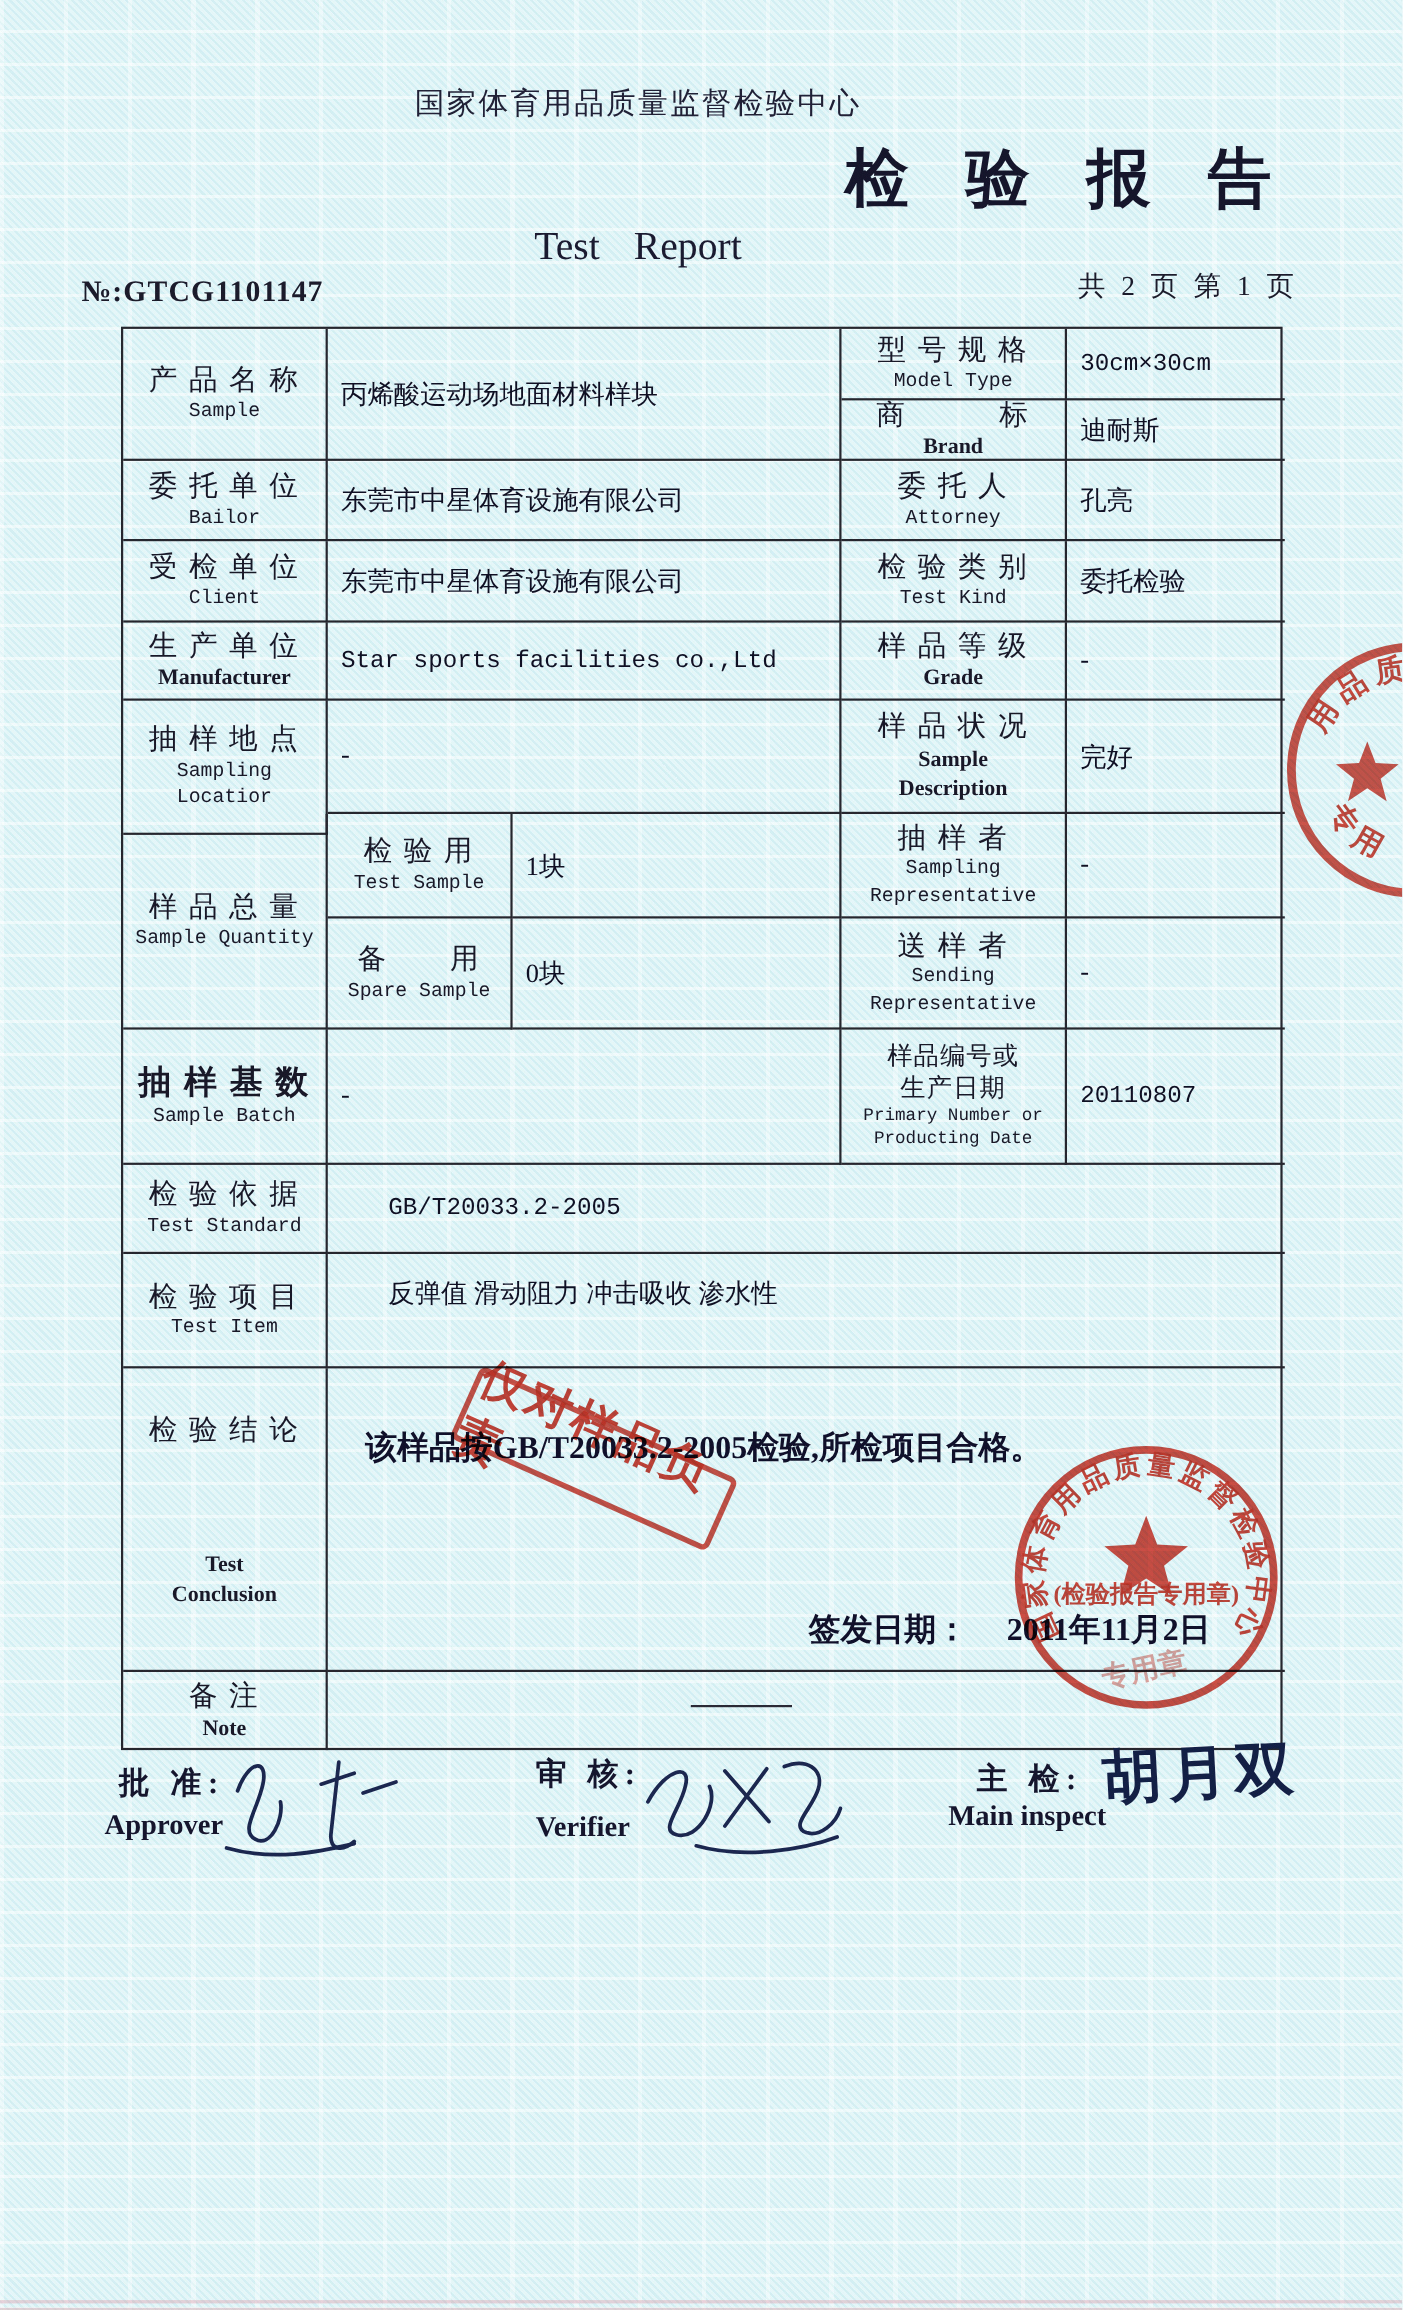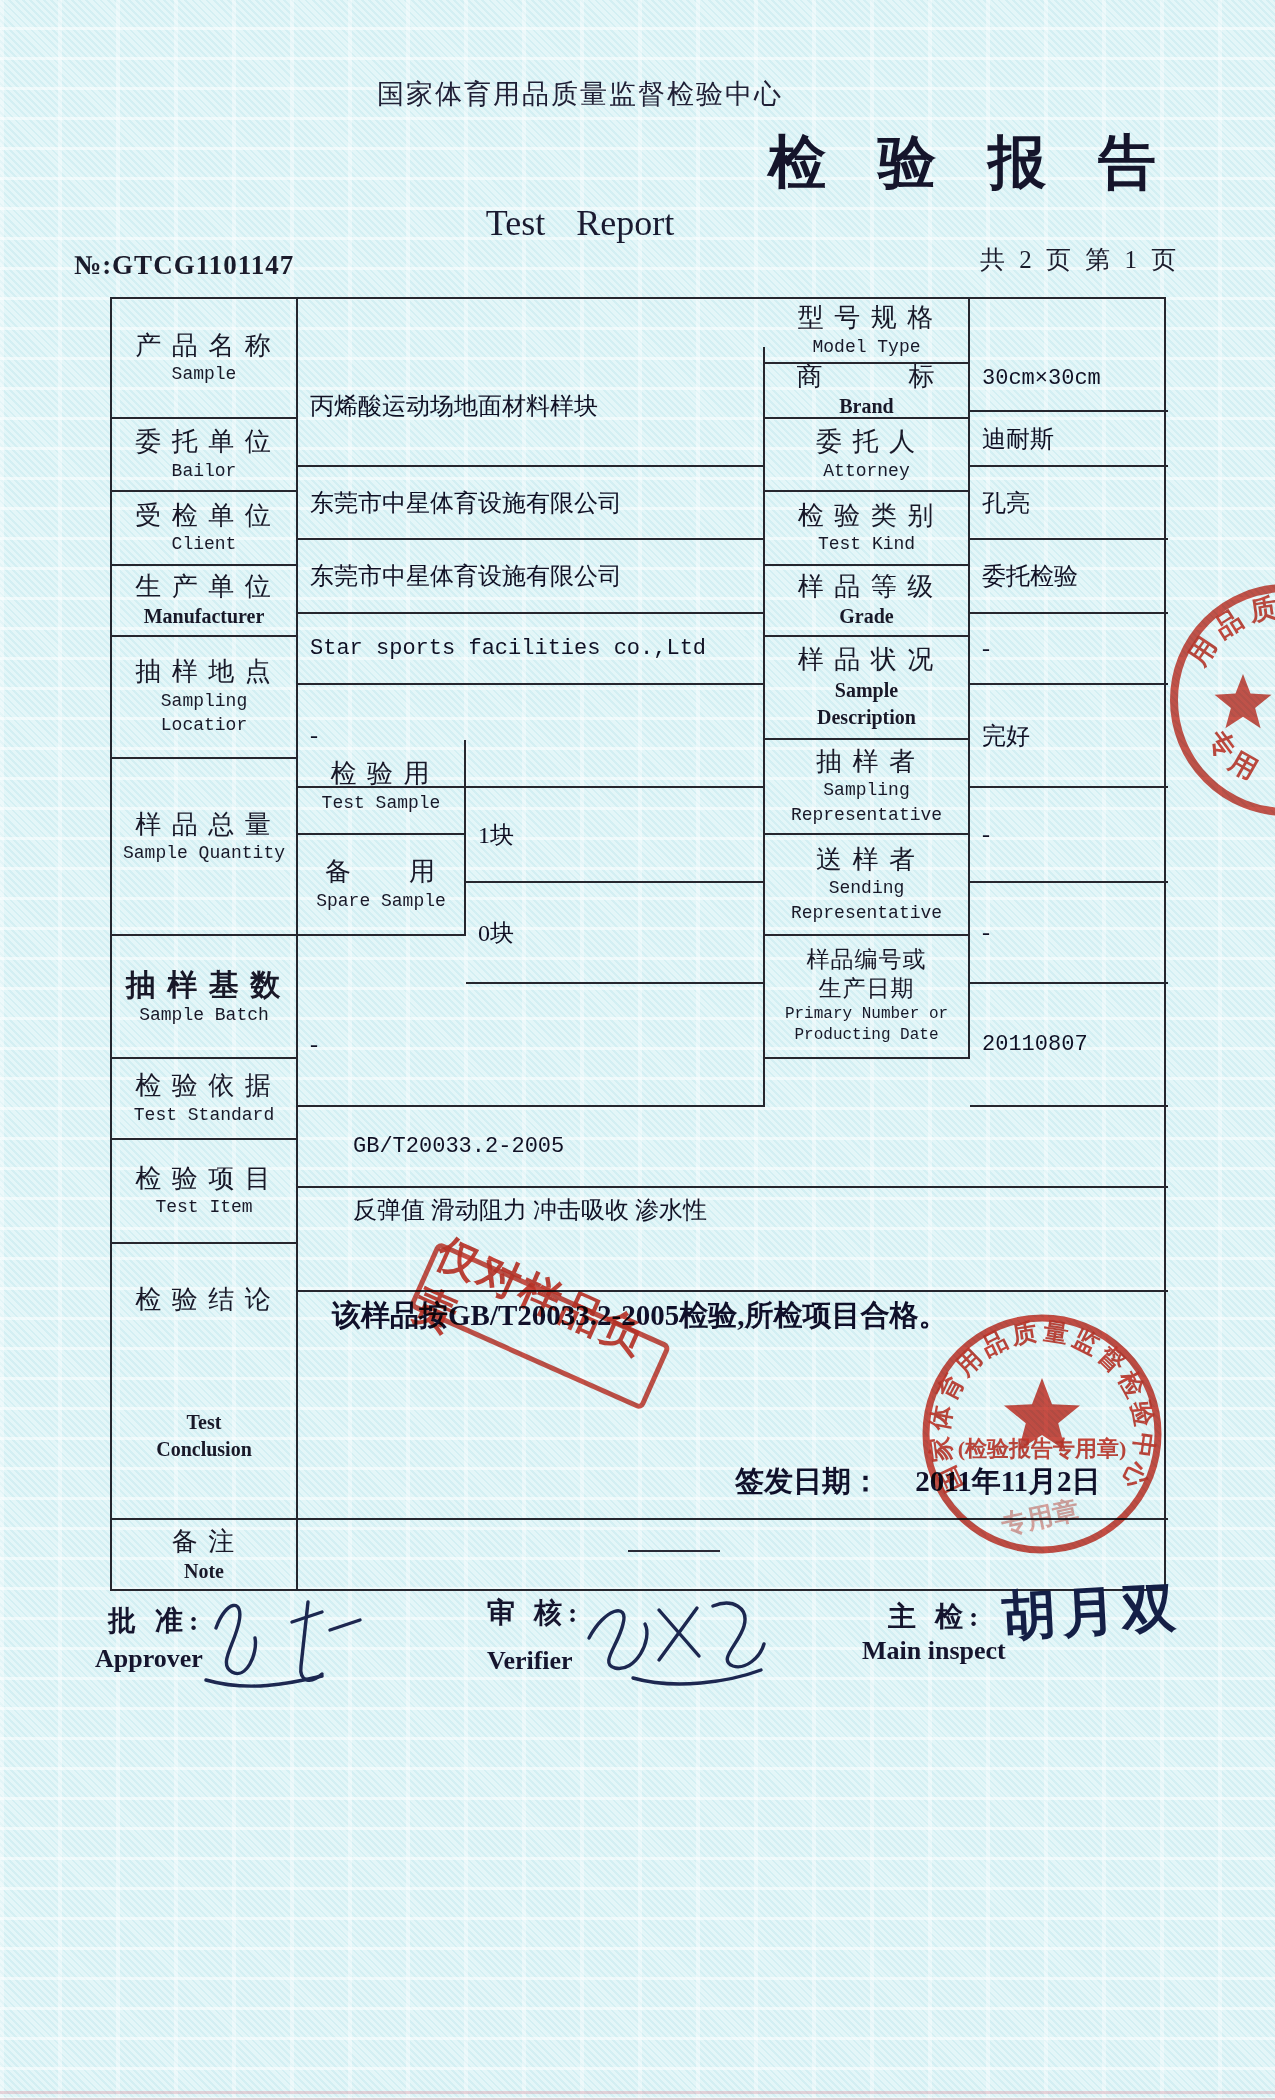--- a/index.html
+++ b/index.html
@@ -17,21 +17,21 @@
   .org{left:0;top:76px;width:1160px;text-align:center;font-size:27px;letter-spacing:2px;color:#202036;}
   .title{left:0;top:124px;width:1208px;text-align:right;font-size:58px;font-weight:bold;letter-spacing:52px;color:#15152b;}
   .subtitle{left:0;top:202px;width:1160px;text-align:center;font-size:36px;word-spacing:22px;color:#1a1a30;}
   .repno{left:74px;top:250px;font-size:27px;font-weight:bold;letter-spacing:1px;}
   .pages{left:980px;top:243px;font-size:25px;letter-spacing:4px;}
   
   .tbl{position:absolute;left:110px;top:297px;width:1056px;height:1294px;border:2px solid #26262e;box-sizing:border-box;}
   .c{position:absolute;box-sizing:border-box;border-right:2px solid #26262e;border-bottom:2px solid #26262e;
      display:flex;flex-direction:column;align-items:center;justify-content:center;overflow:hidden;}
   .c.nr{border-right:none}.c.nb{border-bottom:none}
-  .c.val{align-items:flex-start;padding-left:12px;margin-top:48px;}
+  .c.val{align-items:flex-start;padding-left:12px;}
   .zh{font-size:26px;letter-spacing:2px;white-space:pre-line;text-align:center;line-height:1.25;color:#181828;}
   .zh.small{font-size:23px;letter-spacing:1px;}
   .en{font-size:18px;white-space:pre-line;text-align:center;line-height:1.35;color:#181828;}
   .en.mono{font-family:"Liberation Mono",monospace;}
   .en.bold{font-family:"Liberation Serif",serif;font-weight:bold;font-size:20px;}
   .v{font-size:24px;color:#101024;}
   .v.mono{font-family:"Liberation Mono",monospace;font-size:22px;}
   .concL{justify-content:flex-start;padding-top:40px;}
   .concL .en{margin-top:92px;}
   .conc-text{position:absolute;left:34px;top:52px;font-size:29px;font-weight:bold;color:#10102a;}
@@ -207,21 +207,21 @@
       <span class="en mono">Test Standard</span>
     </div>
     <div class="c nr val" style="left:186px;top:760px;width:870px;height:81px;padding-left:55px">
       <span class="v mono">GB/T20033.2-2005</span>
     </div>
 
     <div class="c" style="left:0;top:841px;width:186px;height:104px">
       <span class="zh">检 验 项 目</span>
       <span class="en mono">Test Item</span>
     </div>
-    <div class="c nr val" style="left:186px;top:841px;width:870px;height:104px;padding-left:55px;justify-content:flex-start;padding-top:6px">
+    <div class="c nr val" style="left:186px;top:841px;width:870px;height:104px;padding-left:55px;justify-content:flex-start;padding-top:20px">
       <span class="v">反弹值 滑动阻力 冲击吸收 渗水性</span>
     </div>
 
     <div class="c concL" style="left:0;top:945px;width:186px;height:276px">
       <span class="zh">检 验 结 论</span>
       <span class="en bold">Test
 Conclusion</span>
     </div>
     <div class="c nr" style="left:186px;top:945px;width:870px;height:276px;position:absolute">
       <span class="conc-text">该样品按GB/T20033.2-2005检验,所检项目合格。</span>

